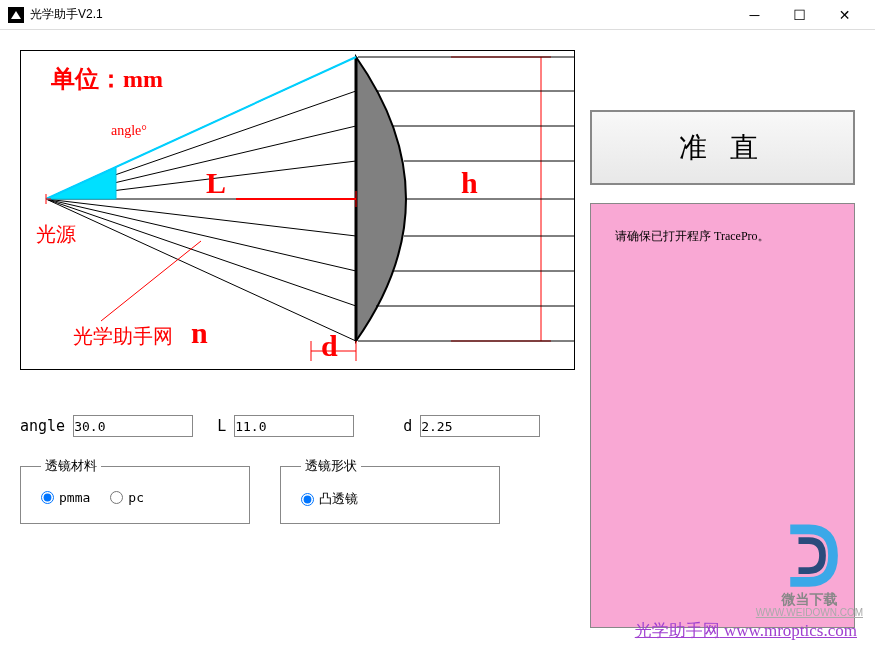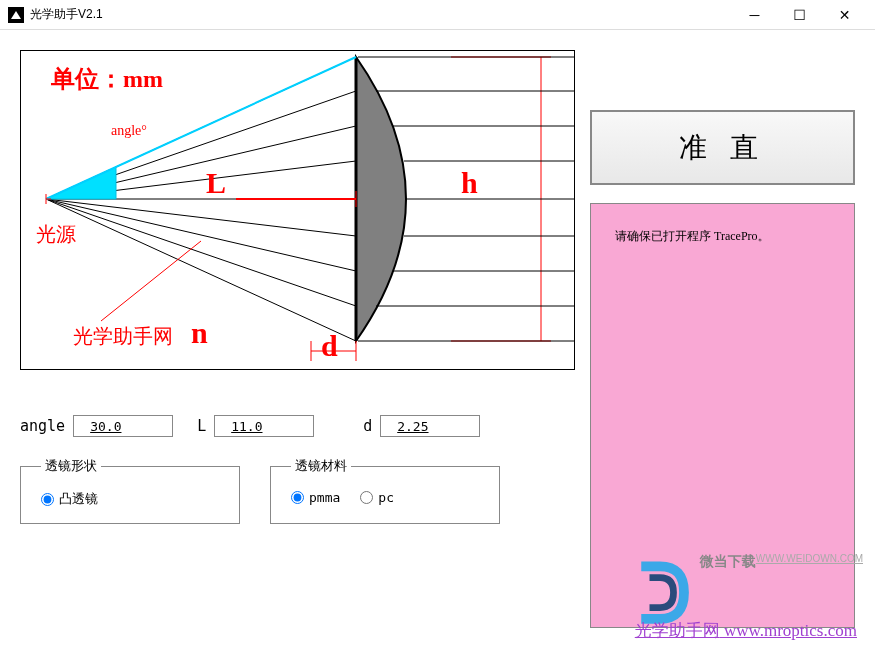--- a/index.html
+++ b/index.html
@@ -13,33 +13,33 @@
     .window-btn { width: 45px; height: 30px; display: flex; align-items: center; justify-content: center; font-size: 14px; cursor: pointer; }
     
     .main-container { display: flex; padding: 20px; gap: 15px; height: calc(100% - 30px); }
     .left-panel { flex: 1; display: flex; flex-direction: column; }
     .right-panel { width: 265px; display: flex; flex-direction: column; gap: 18px; padding-top: 20px; }
     
     .diagram-container { width: 555px; height: 320px; border: 1px solid #000; position: relative; background: #fff; margin-bottom: 20px; }
     
     .inputs-row { display: flex; gap: 24px; align-items: flex-end; margin: 25px 0 20px 0; font-family: SimSun, monospace; font-size: 15px; }
     .input-group { display: flex; align-items: center; gap: 8px; }
-    .input-field { width: 100px; height: 22px; border: 1px solid #888; padding: 2px 16px; font-family: SimSun, monospace; font-size: 13px; text-decoration: underline; }
+    .input-field { width: 120px; height: 22px; border: 1px solid #888; padding: 2px 0; font-family: SimSun, monospace; font-size: 13px; }
     
     .fieldsets-row { display: flex; gap: 30px; }
     fieldset { border: 1px solid #888; padding: 15px 20px; font-size: 13px; }
     fieldset legend { padding: 0 4px; font-size: 13px; }
     .radio-group { display: flex; gap: 20px; align-items: center; }
     .radio-item { display: flex; align-items: center; gap: 5px; font-family: SimSun, monospace; }
     
     .big-button { height: 75px; border: 2px solid #888; background: linear-gradient(#f8f8f8, #e8e8e8); font-size: 28px; font-family: SimSun; letter-spacing: 8px; cursor: pointer; margin-top: 40px; }
     
     .message-box { flex: 1; border: 1px solid #888; padding: 24px; font-size: 12px; font-family: Liberation Serif, serif; background: #f9a8d4; }
     
-    .watermark { position: absolute; bottom: 18px; right: 12px; display: flex; flex-direction: row; align-items: flex-start; }
+    .watermark { position: absolute; bottom: 30px; right: 12px; display: flex; flex-direction: column; align-items: center; }
     .watermark-logo { width: 80px; height: 75px; }
     .watermark-text { font-size: 14px; color: #888; font-weight: bold; margin-top: -2px; }
     .watermark-url { font-size: 10px; color: #aaa; margin-top: -2px; text-decoration: underline; }
     
     .footer-link { position: absolute; bottom: 6px; right: 18px; font-size: 17px; font-family: Liberation Serif, serif; }
     .footer-link a { color: #a040d0; text-decoration: underline; }
     
     .diagram-label { position: absolute; color: #ff0000; font-family: SimSun, "Microsoft YaHei"; }
   </style>
 </head>
@@ -126,39 +126,39 @@
         <span>L</span>
         <input type="text" class="input-field" value="11.0" style="">
       </div>
       <div class="input-group" style="margin-left:25px;">
         <span>d</span>
         <input type="text" class="input-field" value="2.25" style="">
       </div>
     </div>
 
     <div class="fieldsets-row">
-      <fieldset style="width:220px;">
-        <legend>透镜形状</legend>
-        <div class="radio-group">
-          <label class="radio-item">
-            <input type="radio" name="shape" checked="" style="">
-            <span>凸透镜</span>
-          </label>
-        </div>
-      </fieldset>
       <fieldset style="width:230px;">
         <legend>透镜材料</legend>
         <div class="radio-group">
           <label class="radio-item">
             <input type="radio" name="material" checked="" style="">
             <span>pmma</span>
           </label>
           <label class="radio-item">
             <input type="radio" name="material" style="">
             <span>pc</span>
+          </label>
+        </div>
+      </fieldset>
+      <fieldset style="width:220px;">
+        <legend>透镜形状</legend>
+        <div class="radio-group">
+          <label class="radio-item">
+            <input type="radio" name="shape" checked="" style="">
+            <span>凸透镜</span>
           </label>
         </div>
       </fieldset>
     </div>
   </div>
 
   <div class="right-panel">
     <button class="big-button">准  直</button>
     <div class="message-box">请确保已打开程序 TracePro。</div>
   </div>

